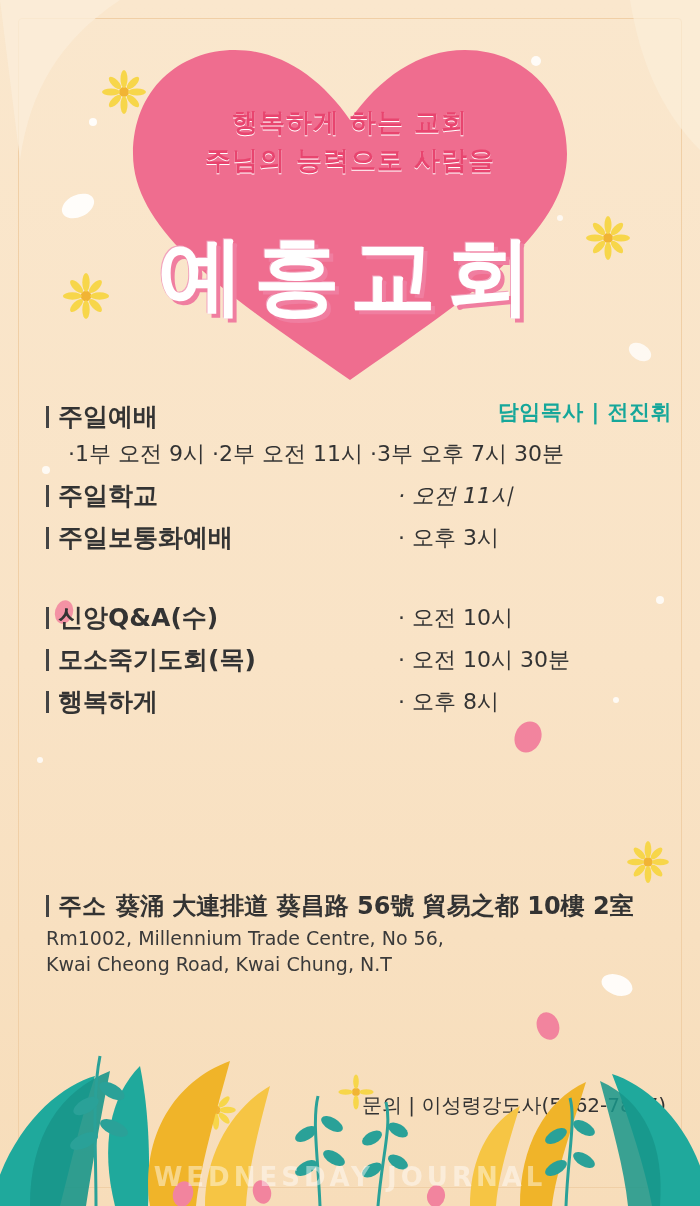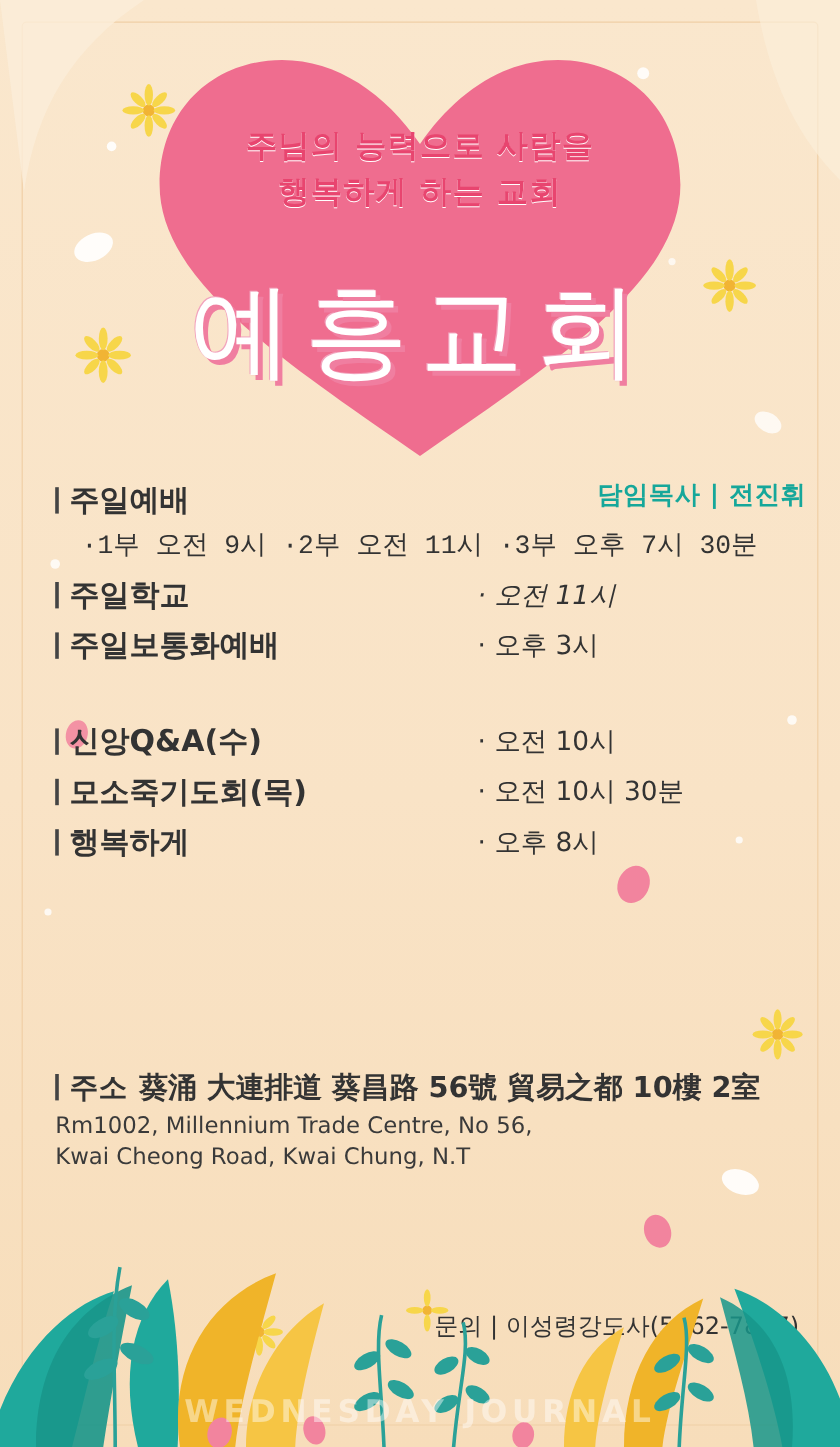--- a/index.html
+++ b/index.html
@@ -36,21 +36,21 @@
   .tagline{
     position:absolute;left:0;right:0;top:104px;
     text-align:center;color:#e8456f;
     font-size:26px;font-weight:bold;letter-spacing:1px;line-height:1.45;
     text-shadow:0 1px 0 #fff;
   }
   .tagline div{white-space:nowrap;}
   .church-name{
     position:absolute;left:0;right:0;top:218px;
     text-align:center;
-    font-size:86px;font-weight:normal;letter-spacing:10px;
+    font-size:86px;font-weight:bold;letter-spacing:10px;
     color:#ffffff;
     text-shadow:
        4px 4px 0 #f07ea0,
        -1px -1px 0 #f2a3bd,
        0 0 1px #f2a3bd;
   }
   
   .pastor{
     position:absolute;right:28px;top:398px;
     color:#16a79a;font-size:21px;font-weight:bold;letter-spacing:0.5px;
@@ -198,36 +198,36 @@
                C120 272 18 206 18 126
                C18 62 64 22 120 22
                C166 22 206 50 235 92
                C264 50 304 22 350 22
                C406 22 452 62 452 126
                C452 206 350 272 235 352 Z" fill="#ef6d8f"></path>
     </svg>
   </div>
 
   <div class="tagline">
+    <div>행복하게 하는 교회</div>
     <div>주님의 능력으로 사람을</div>
-    <div>행복하게 하는 교회</div>
   </div>
 
   <div class="church-name">예흥교회</div>
 
   <div class="pastor">담임목사 | 전진휘</div>
 
   <div class="schedule">
 
     <div style="margin-bottom:4px;">
       <div class="label">
         <span class="bar"></span>
         <span>주일예배</span>
       </div>
-      <div class="times" style="margin-left:22px;margin-top:6px;font-family:Liberation Mono, monospace;">·1부 오전 9시 ·2부 오전 11시 ·3부 오후 7시 30분</div>
+      <div class="times" style="margin-left:22px;margin-top:6px;">·1부 오전 9시 ·2부 오전 11시 ·3부 오후 7시 30분</div>
     </div>
 
     <div class="rowline" style="margin-top:10px;">
       <div class="label">
         <span class="bar"></span>
         <span>주일학교</span>
       </div>
       <div class="col-times" style="top:2px;font-style:italic;">· 오전 11시</div>
     </div>
 

